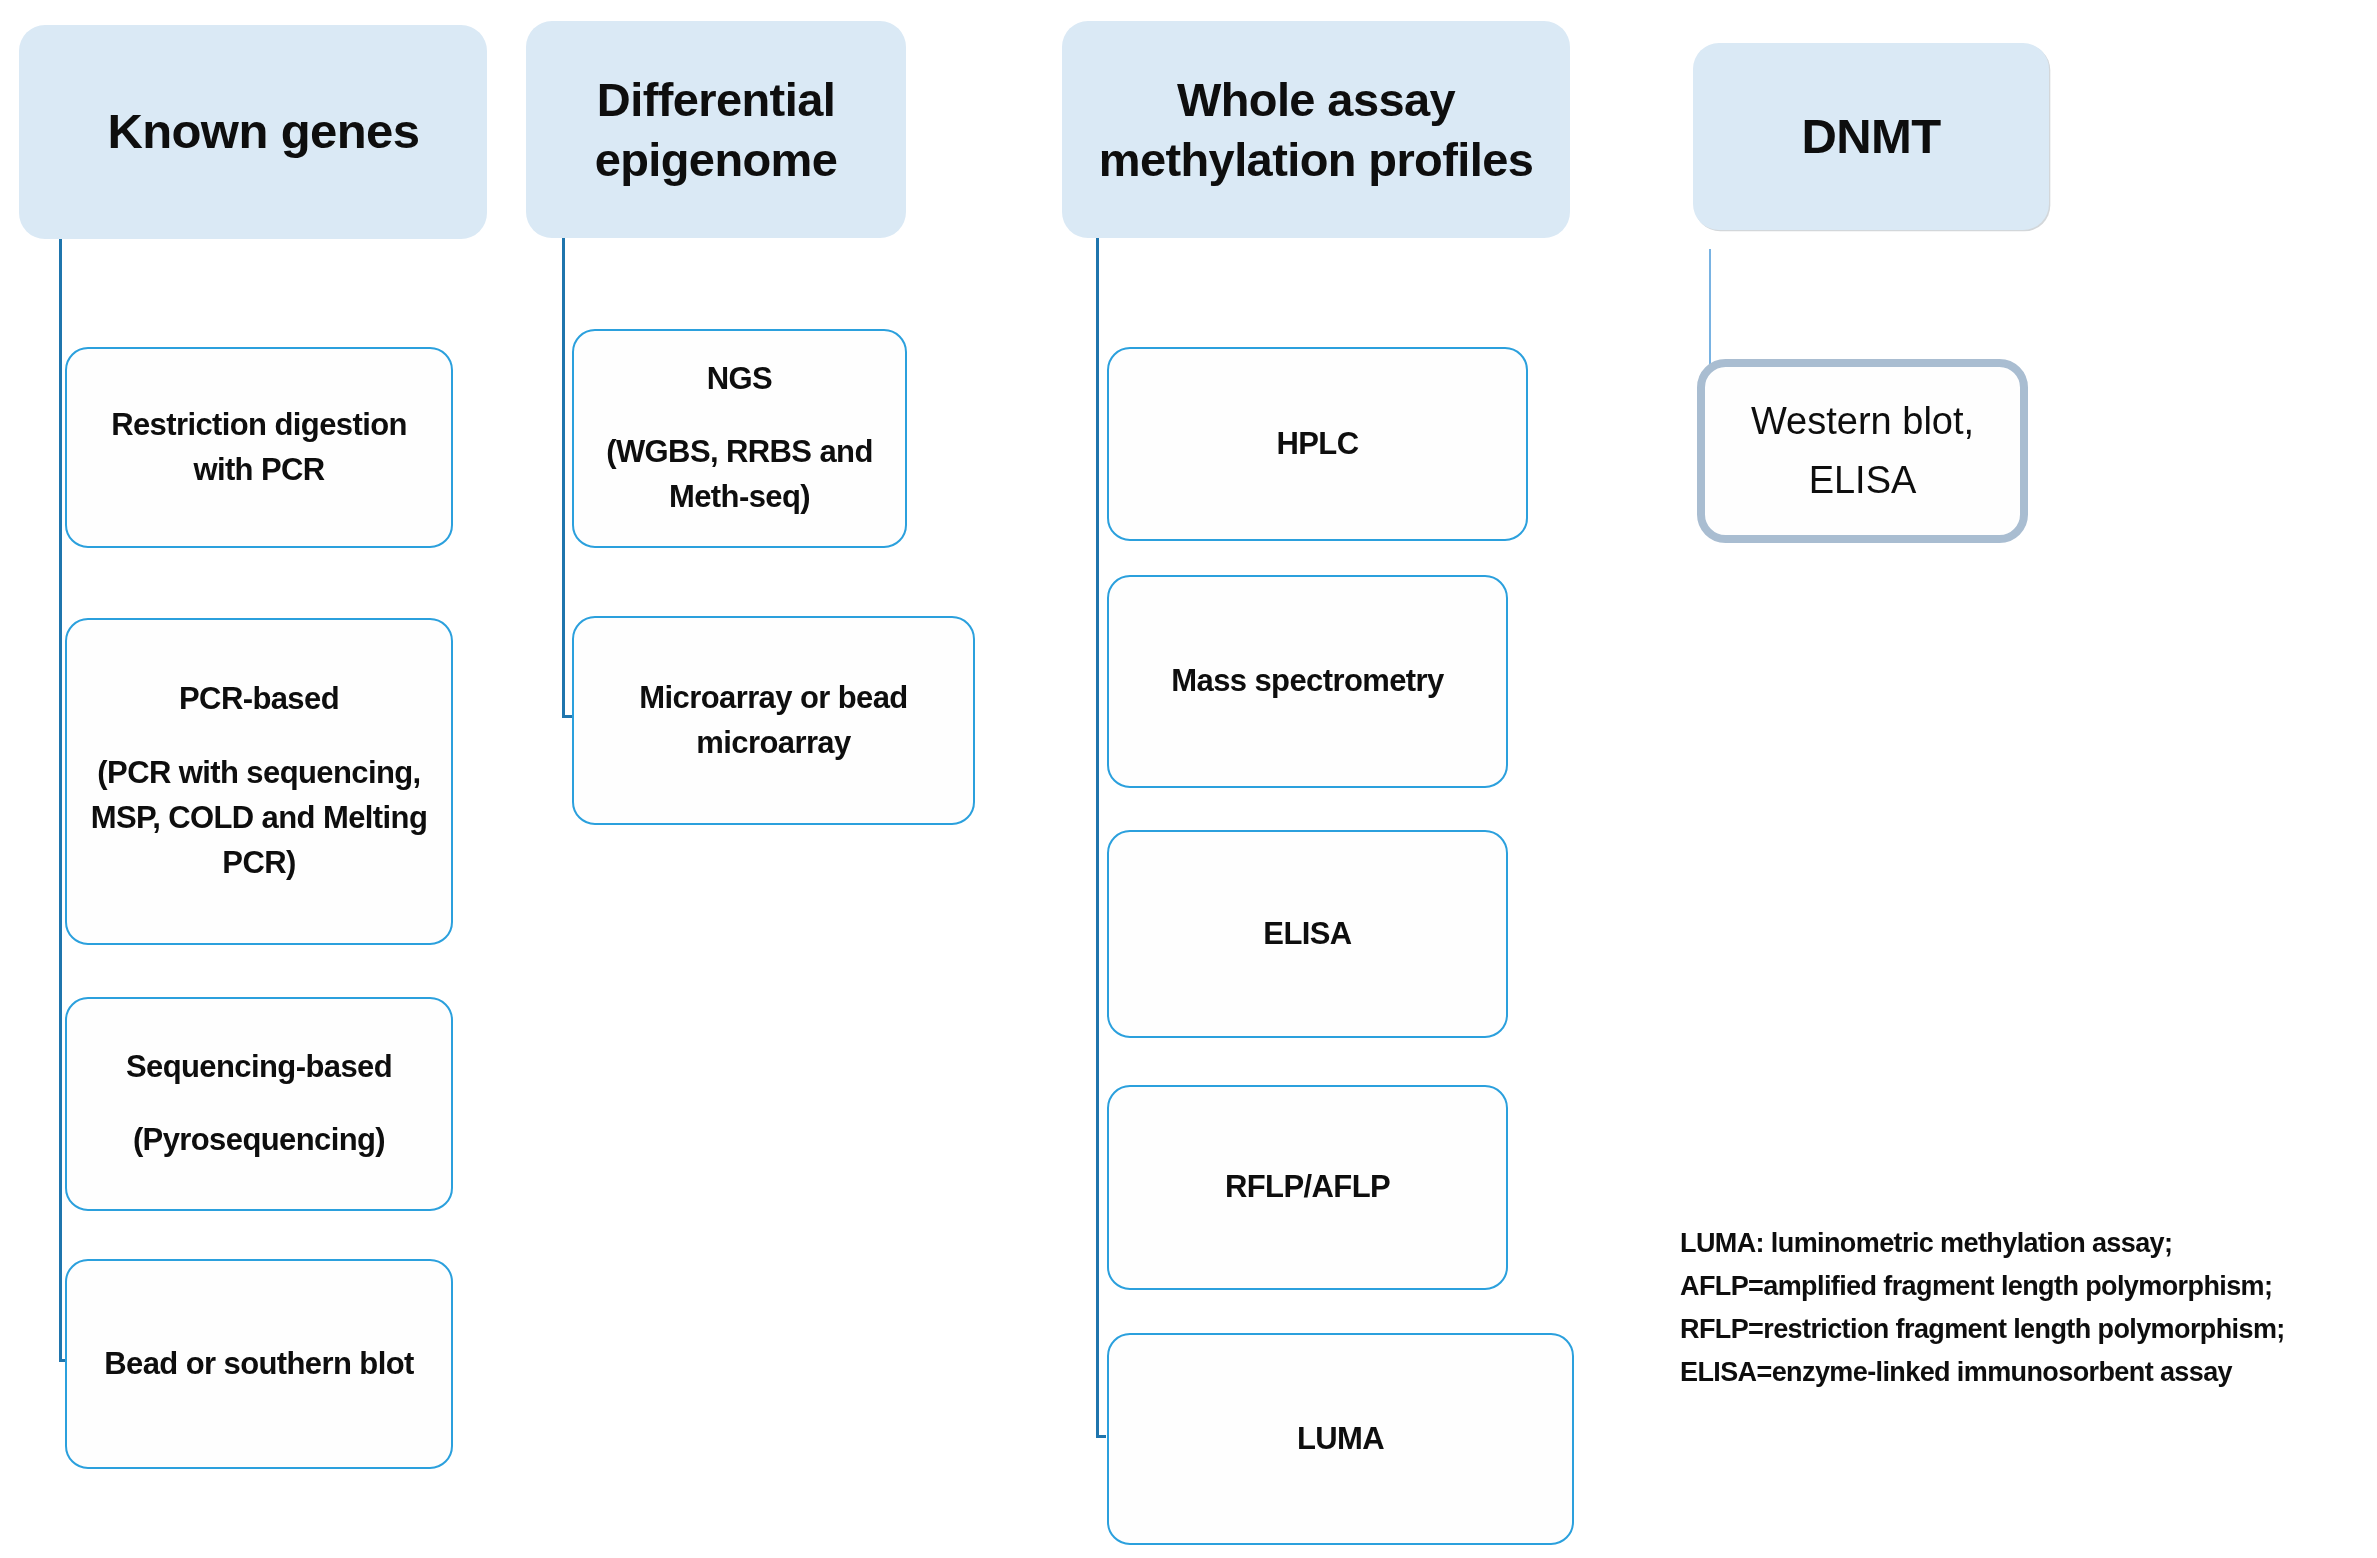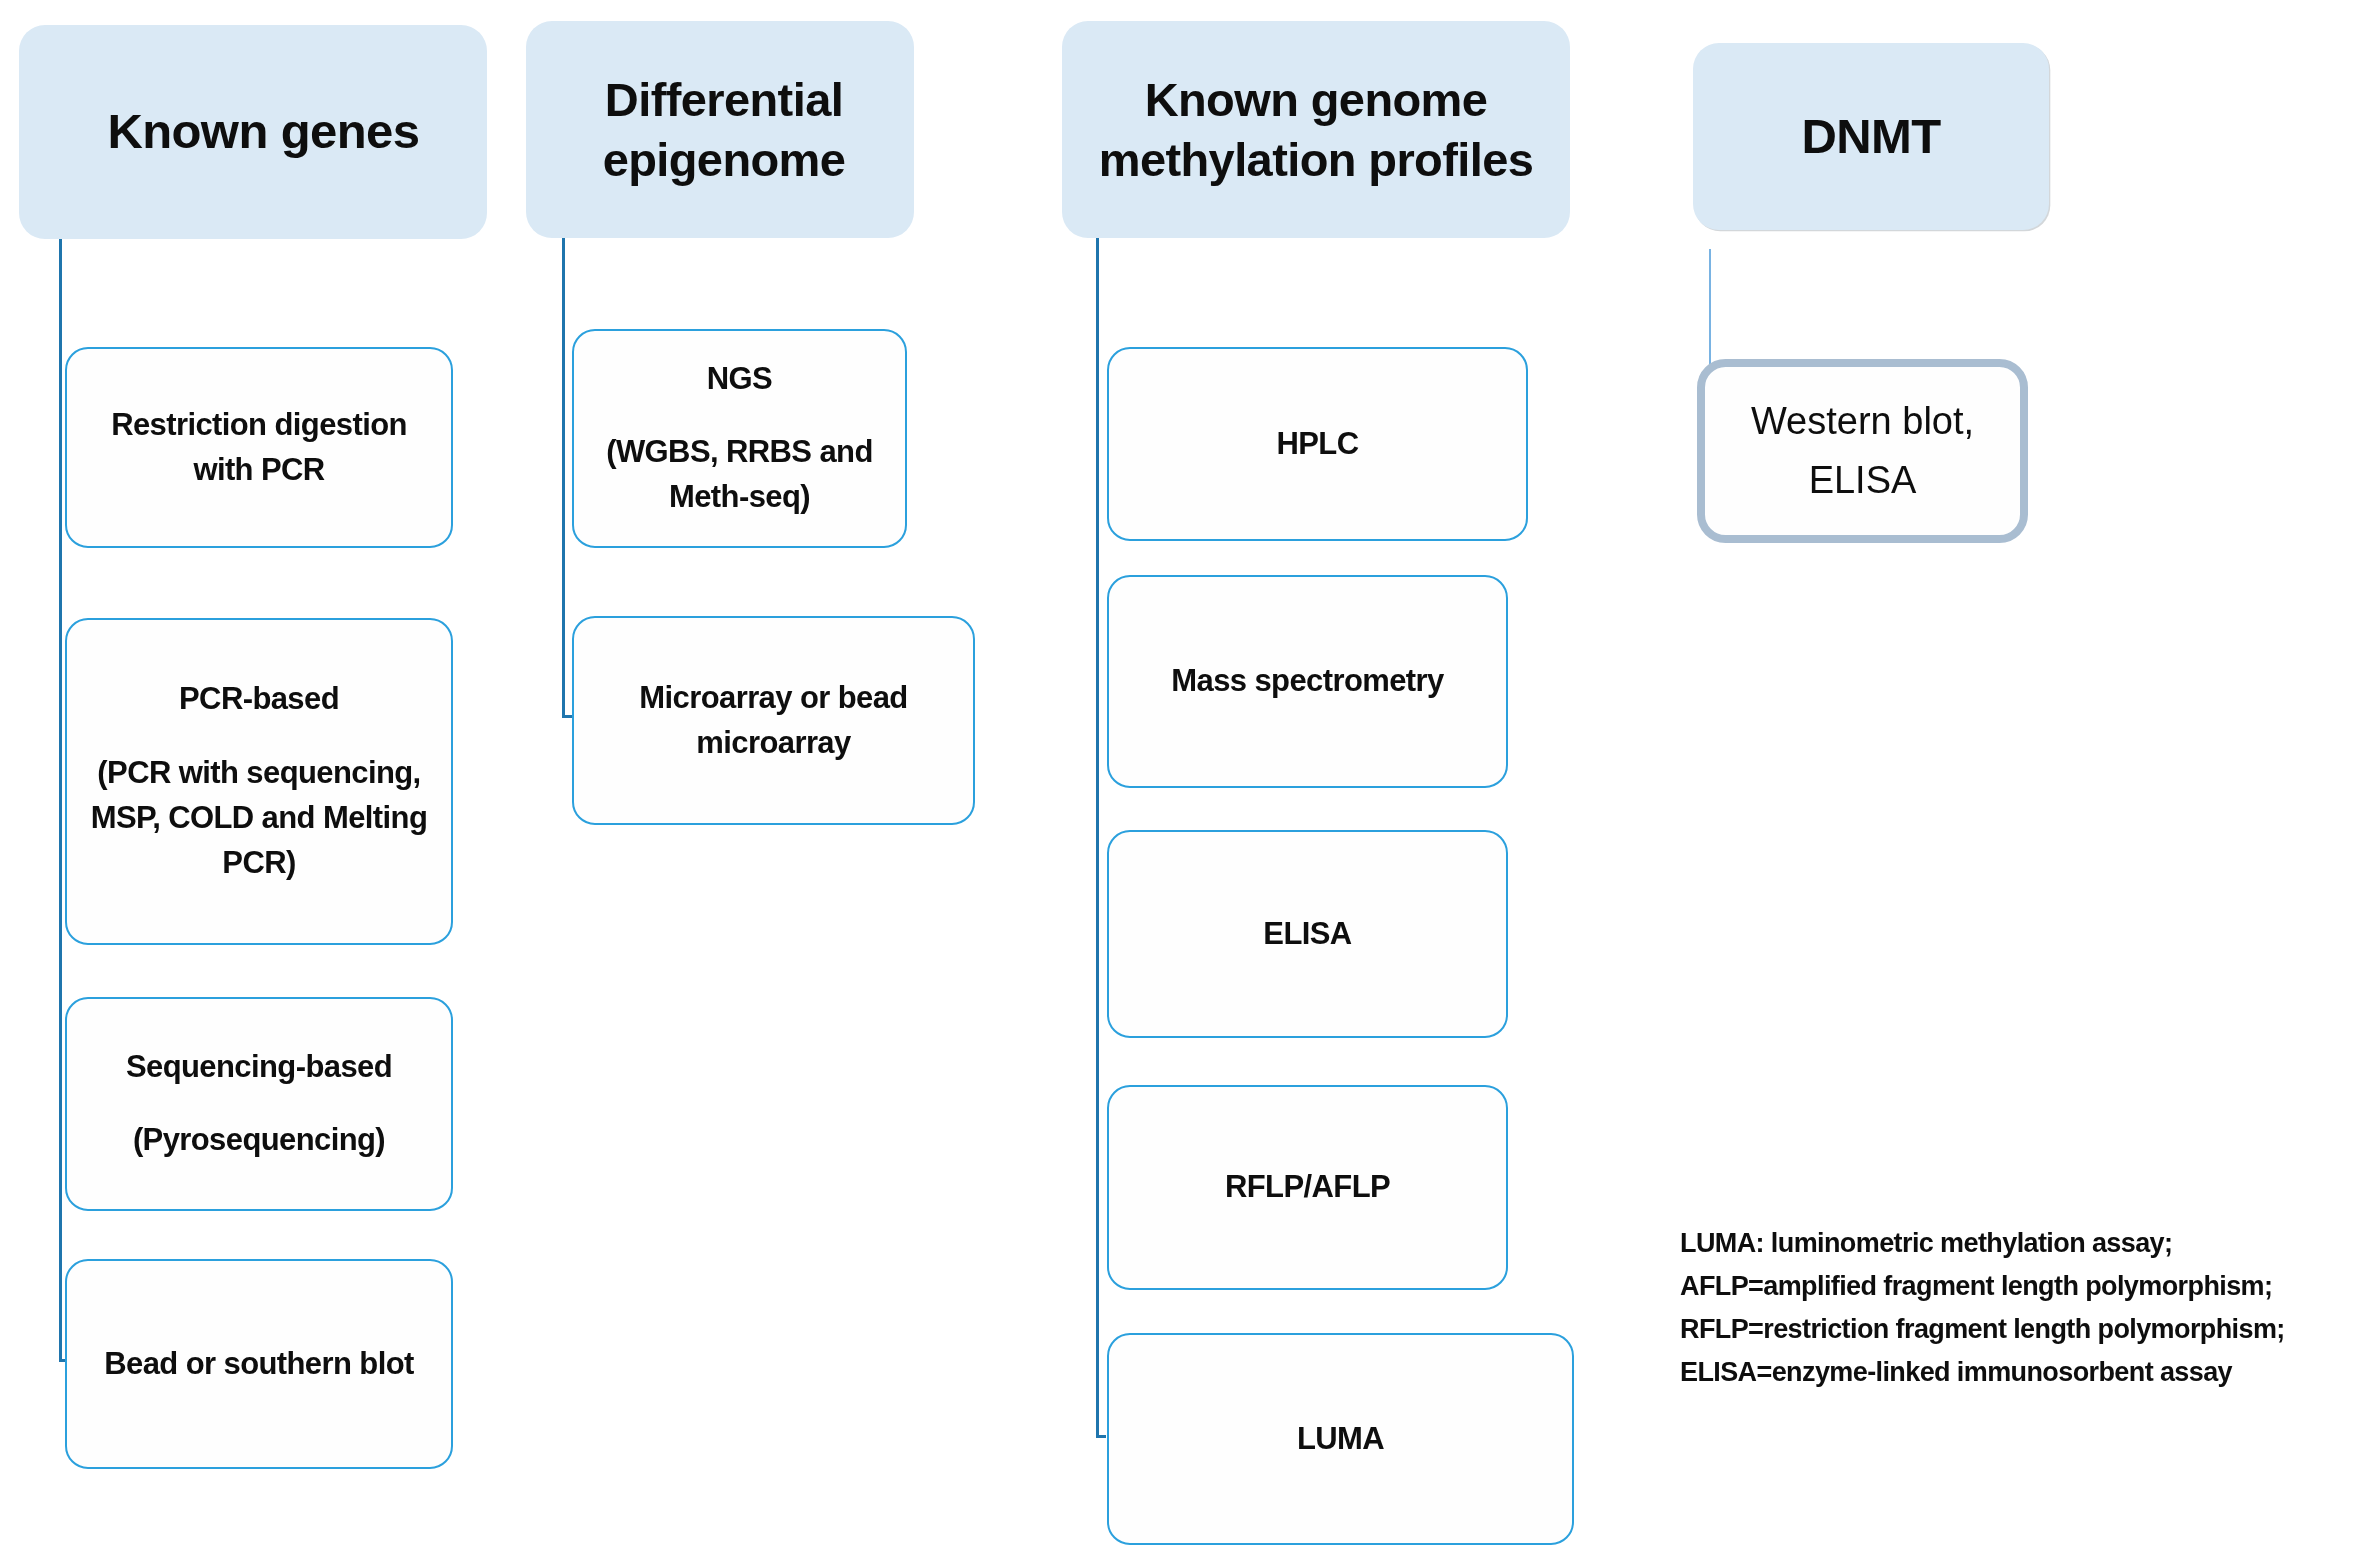--- a/index.html
+++ b/index.html
@@ -26,21 +26,21 @@
     border-radius:26px;
     display:flex;flex-direction:column;align-items:center;justify-content:center;
     text-align:center;
     font-weight:bold;
     letter-spacing:-0.6px;
     line-height:1.28;
     z-index:3;
   }
   .hdr .hline{white-space:nowrap;}
   #hdr-known{left:19.4px;top:24.6px;width:448px;height:214px;font-size:49px;padding-left:20px;}
-  #hdr-diff{left:526px;top:21.4px;width:380px;height:217px;font-size:47px;padding-left:8px;}
+  #hdr-diff{left:526px;top:21.4px;width:380px;height:217px;font-size:47px;}
   #hdr-whole{left:1062px;top:21.4px;width:508px;height:217px;font-size:47px;}
   #hdr-dnmt{left:1693px;top:43px;width:356px;height:187px;font-size:49px;
             box-shadow:1.3px 1.3px 0 0 #d3d7da;}
   
   .vline{position:absolute;width:2.6px;background:var(--connector);z-index:1;}
   .vstub{position:absolute;height:2.6px;background:var(--connector);z-index:1;}
   #line-known{left:59px;top:238px;height:1123px;}
   #stub-known{left:59px;top:1359px;width:10.4px;}
   #line-diff{left:562px;top:238px;height:479px;}
   #stub-diff{left:562px;top:715px;width:10.4px;}
@@ -109,21 +109,21 @@
 <div id="canvas">
 
   <div class="hdr" id="hdr-known">
     <div class="hline">Known genes</div>
   </div>
   <div class="hdr" id="hdr-diff">
     <div class="hline">Differential</div>
     <div class="hline">epigenome</div>
   </div>
   <div class="hdr" id="hdr-whole">
-    <div class="hline">Known genome</div>
+    <div class="hline">Whole assay</div>
     <div class="hline">methylation profiles</div>
   </div>
   <div class="hdr" id="hdr-dnmt">
     <div class="hline">DNMT</div>
   </div>
 
   <div class="vline" id="line-known"></div>
   <div class="vstub" id="stub-known"></div>
   <div class="vline" id="line-diff"></div>
   <div class="vstub" id="stub-diff"></div>

